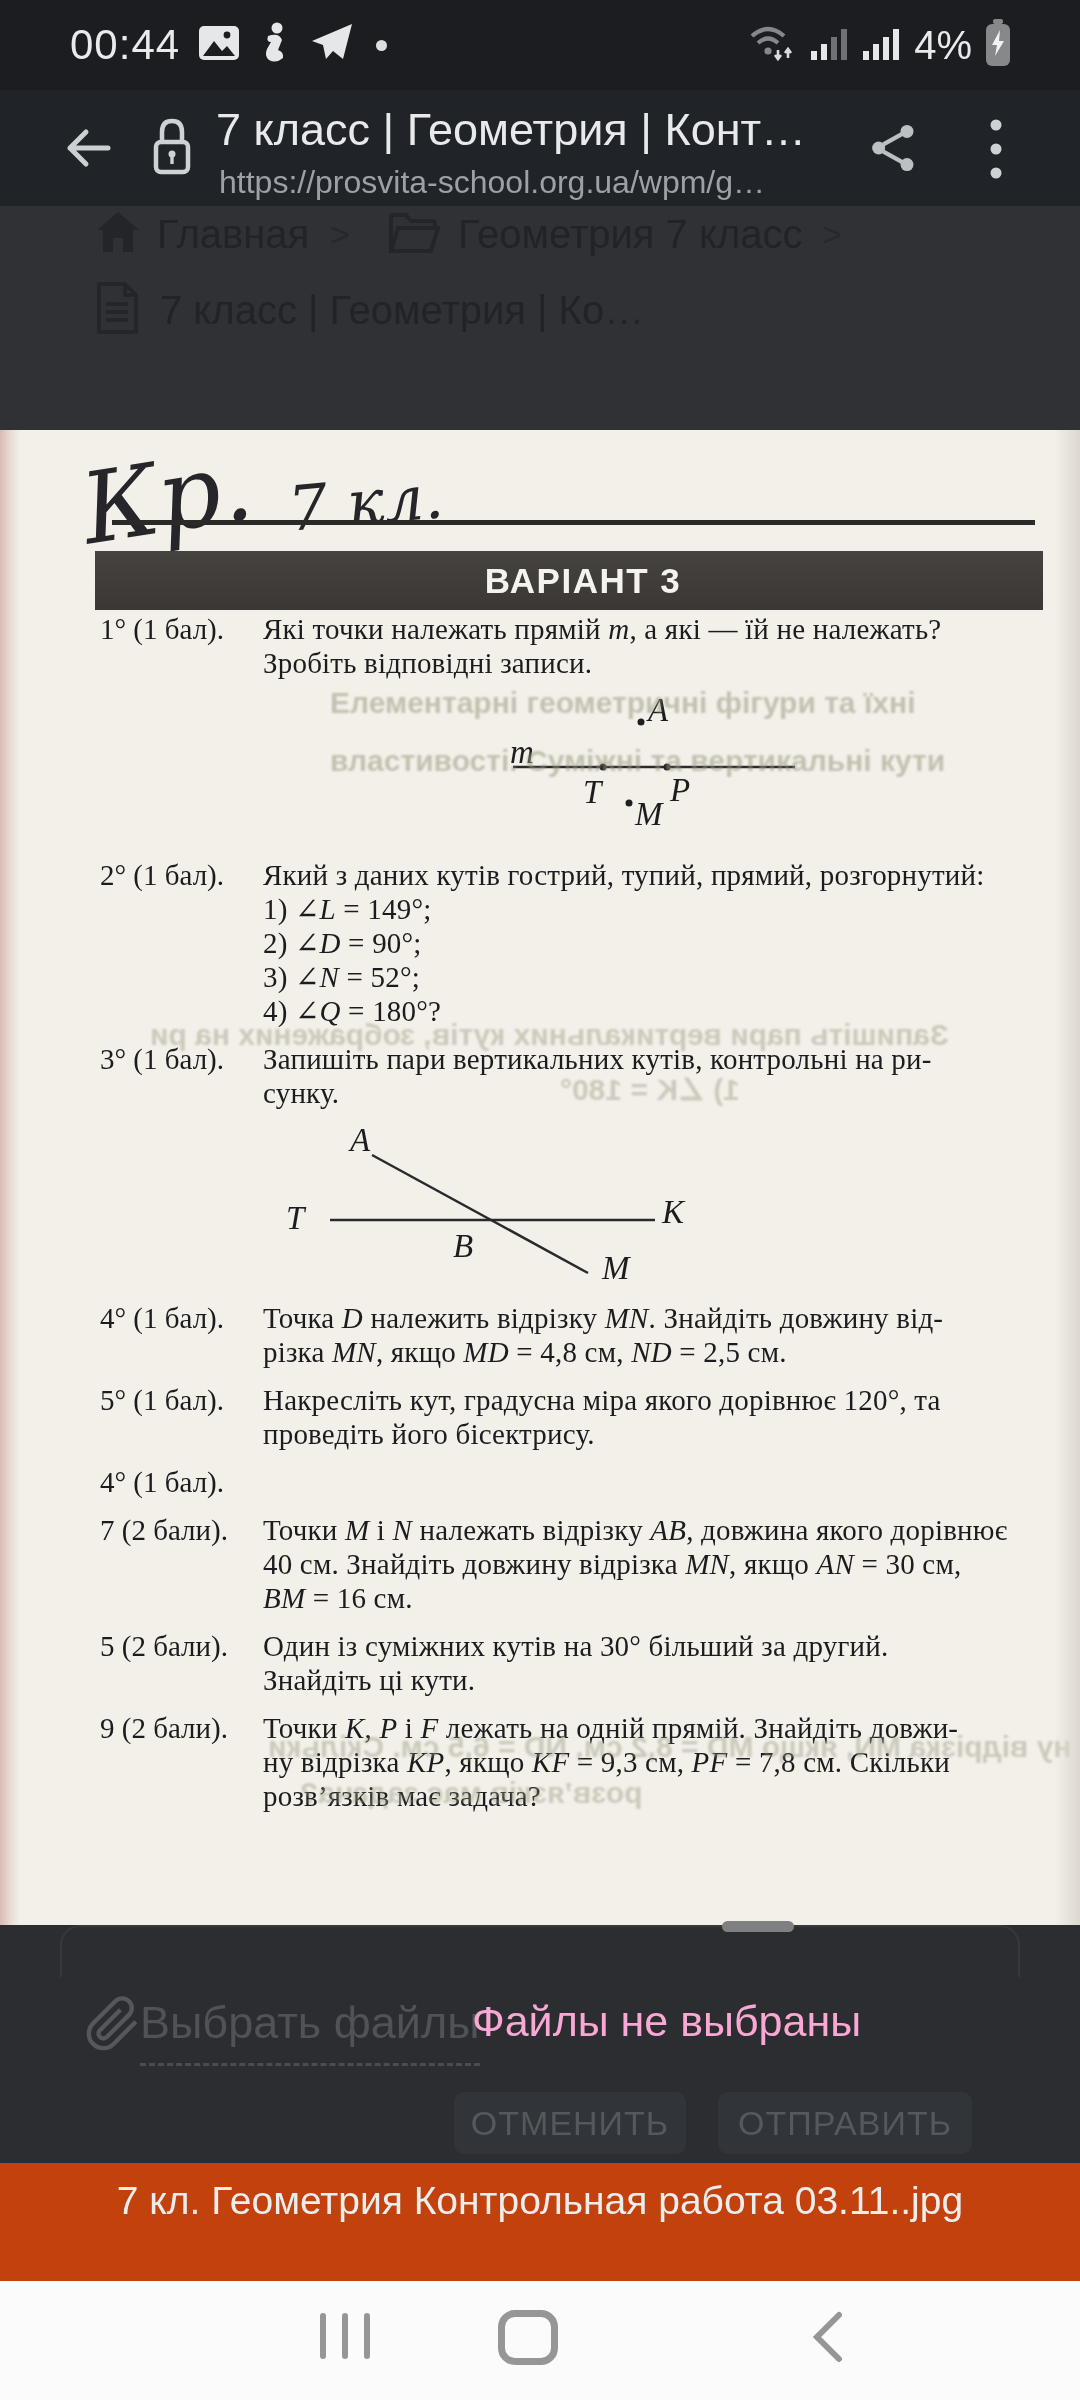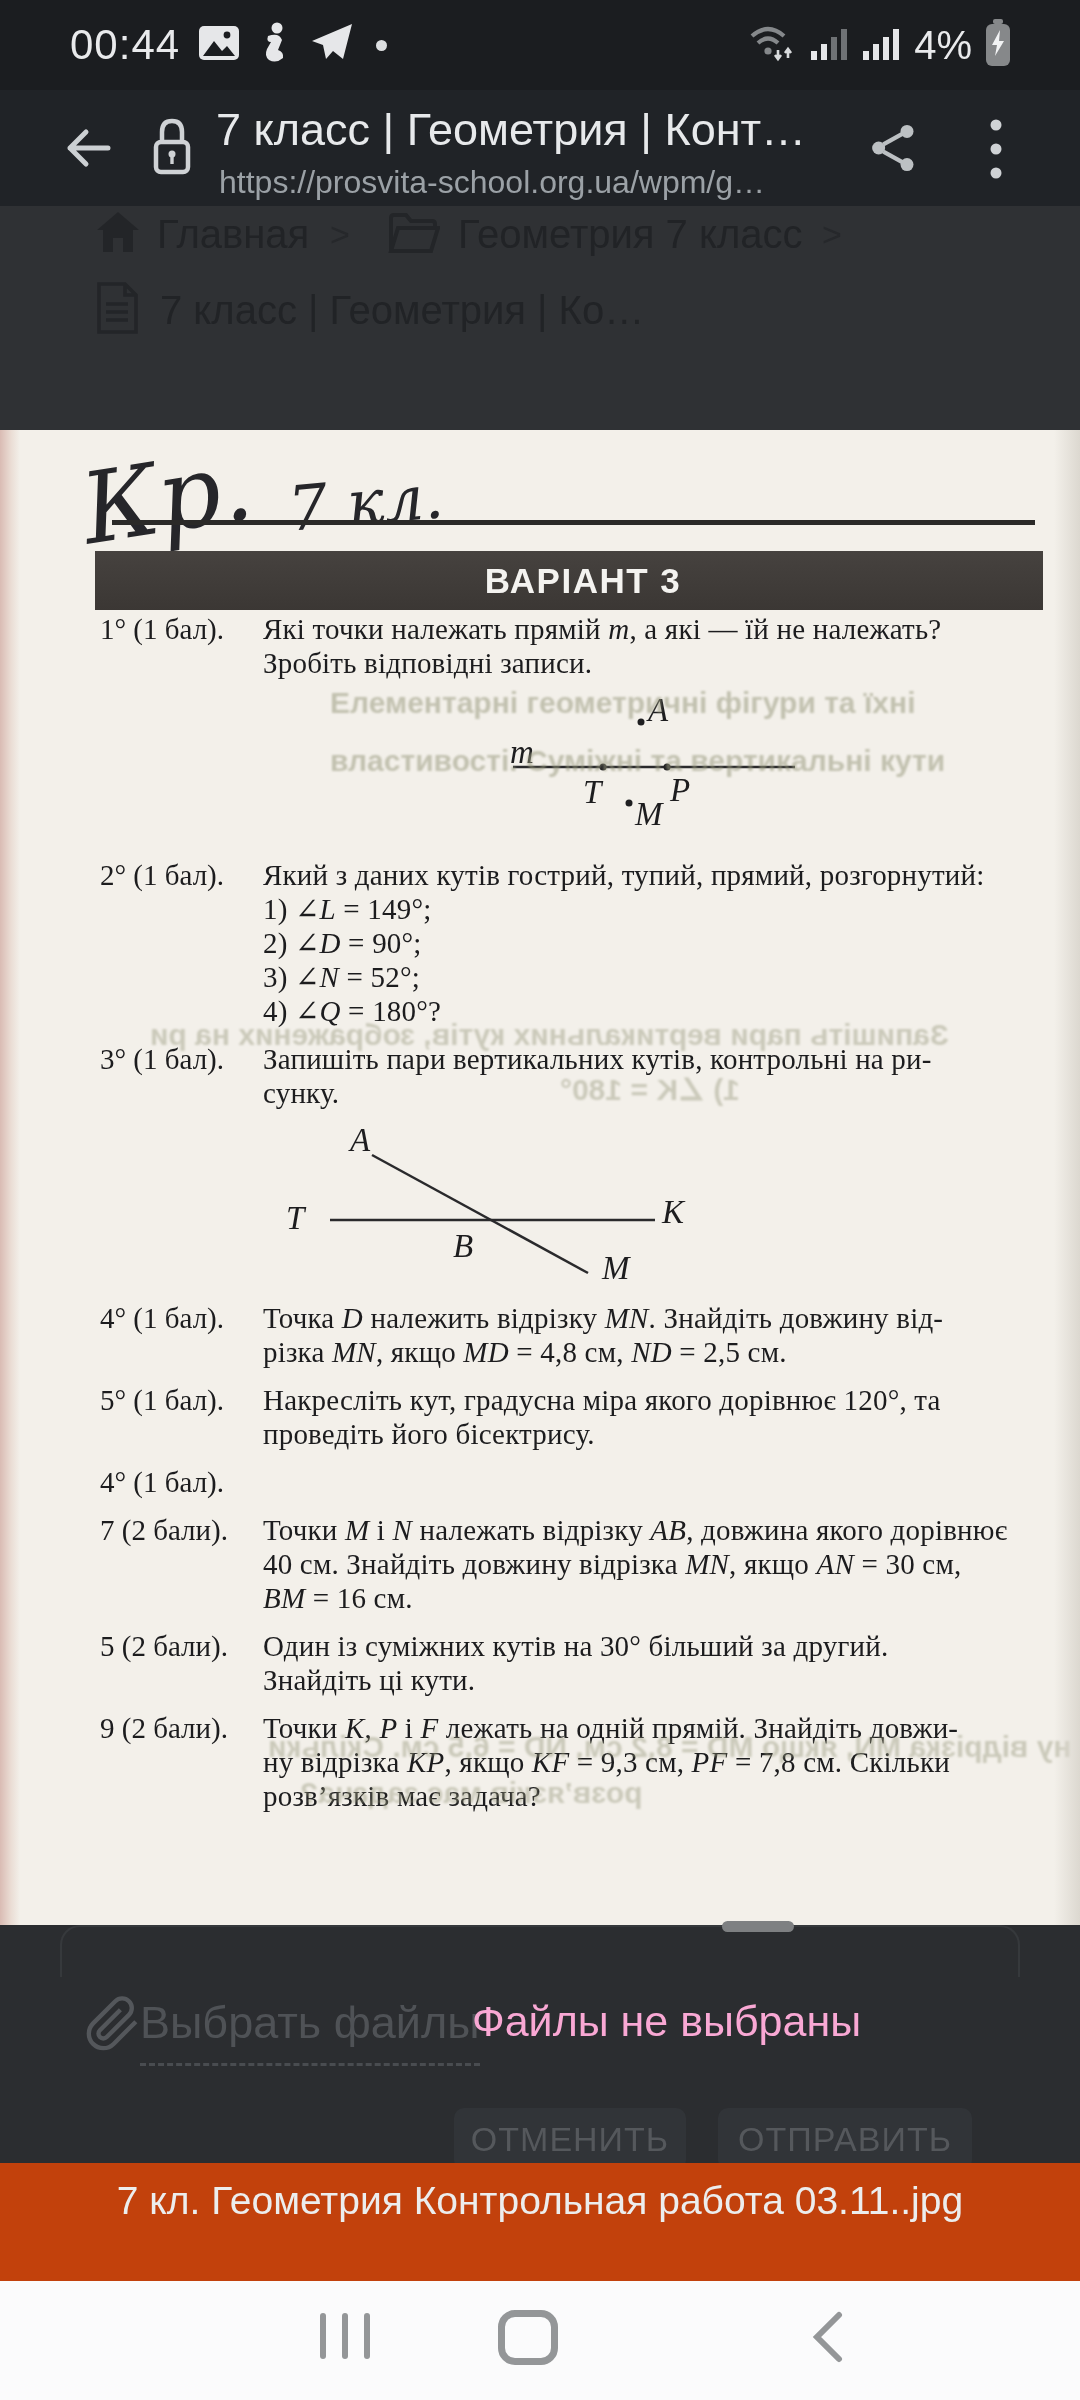--- a/index.html
+++ b/index.html
@@ -56,21 +56,21 @@
   .ghost.mir{transform:scaleX(-1);opacity:.8;}
 
   
   .dim-form{left:0;top:1925px;width:1080px;height:238px;background:#2b2d30;}
   .panel-edge{position:absolute;left:60px;right:60px;top:0;height:50px;border:2px solid #404347;
     border-bottom:none;border-radius:20px 20px 0 0;opacity:.55;}
   .drag-handle{position:absolute;left:722px;top:-4px;width:72px;height:11px;border-radius:6px;background:#7e8082;}
   .choose-label{position:absolute;left:140px;top:72px;font-size:45px;color:#4f5256;
     border-bottom:3px dashed #494c50;padding-bottom:14px;}
   .file-status{position:absolute;left:472px;top:72px;font-size:43px;color:#f9a8d4;}
-  .dlg-btn{position:absolute;top:183px;height:62px;border-radius:10px;background:#313438;
+  .dlg-btn{position:absolute;top:167px;height:62px;border-radius:10px;background:#313438;
     display:flex;align-items:center;justify-content:center;font-size:34px;letter-spacing:1px;color:#55585c;}
   .btn-cancel{left:454px;width:232px;}
   .btn-send{left:718px;width:254px;}
 
   
   .caption-bar{left:0;top:2163px;width:1080px;height:118px;background:#c2410c;}
   .caption-text{position:absolute;left:0;top:16px;width:100%;text-align:center;font-size:39px;color:#eceded;}
   .nav-bar{left:0;top:2281px;width:1080px;height:119px;background:#fbfbfc;}
   .nav-recents{position:absolute;left:320px;top:32px;display:flex;gap:16px;}
   .nav-recents i{display:block;width:6px;height:46px;border-radius:3px;background:#949698;}

